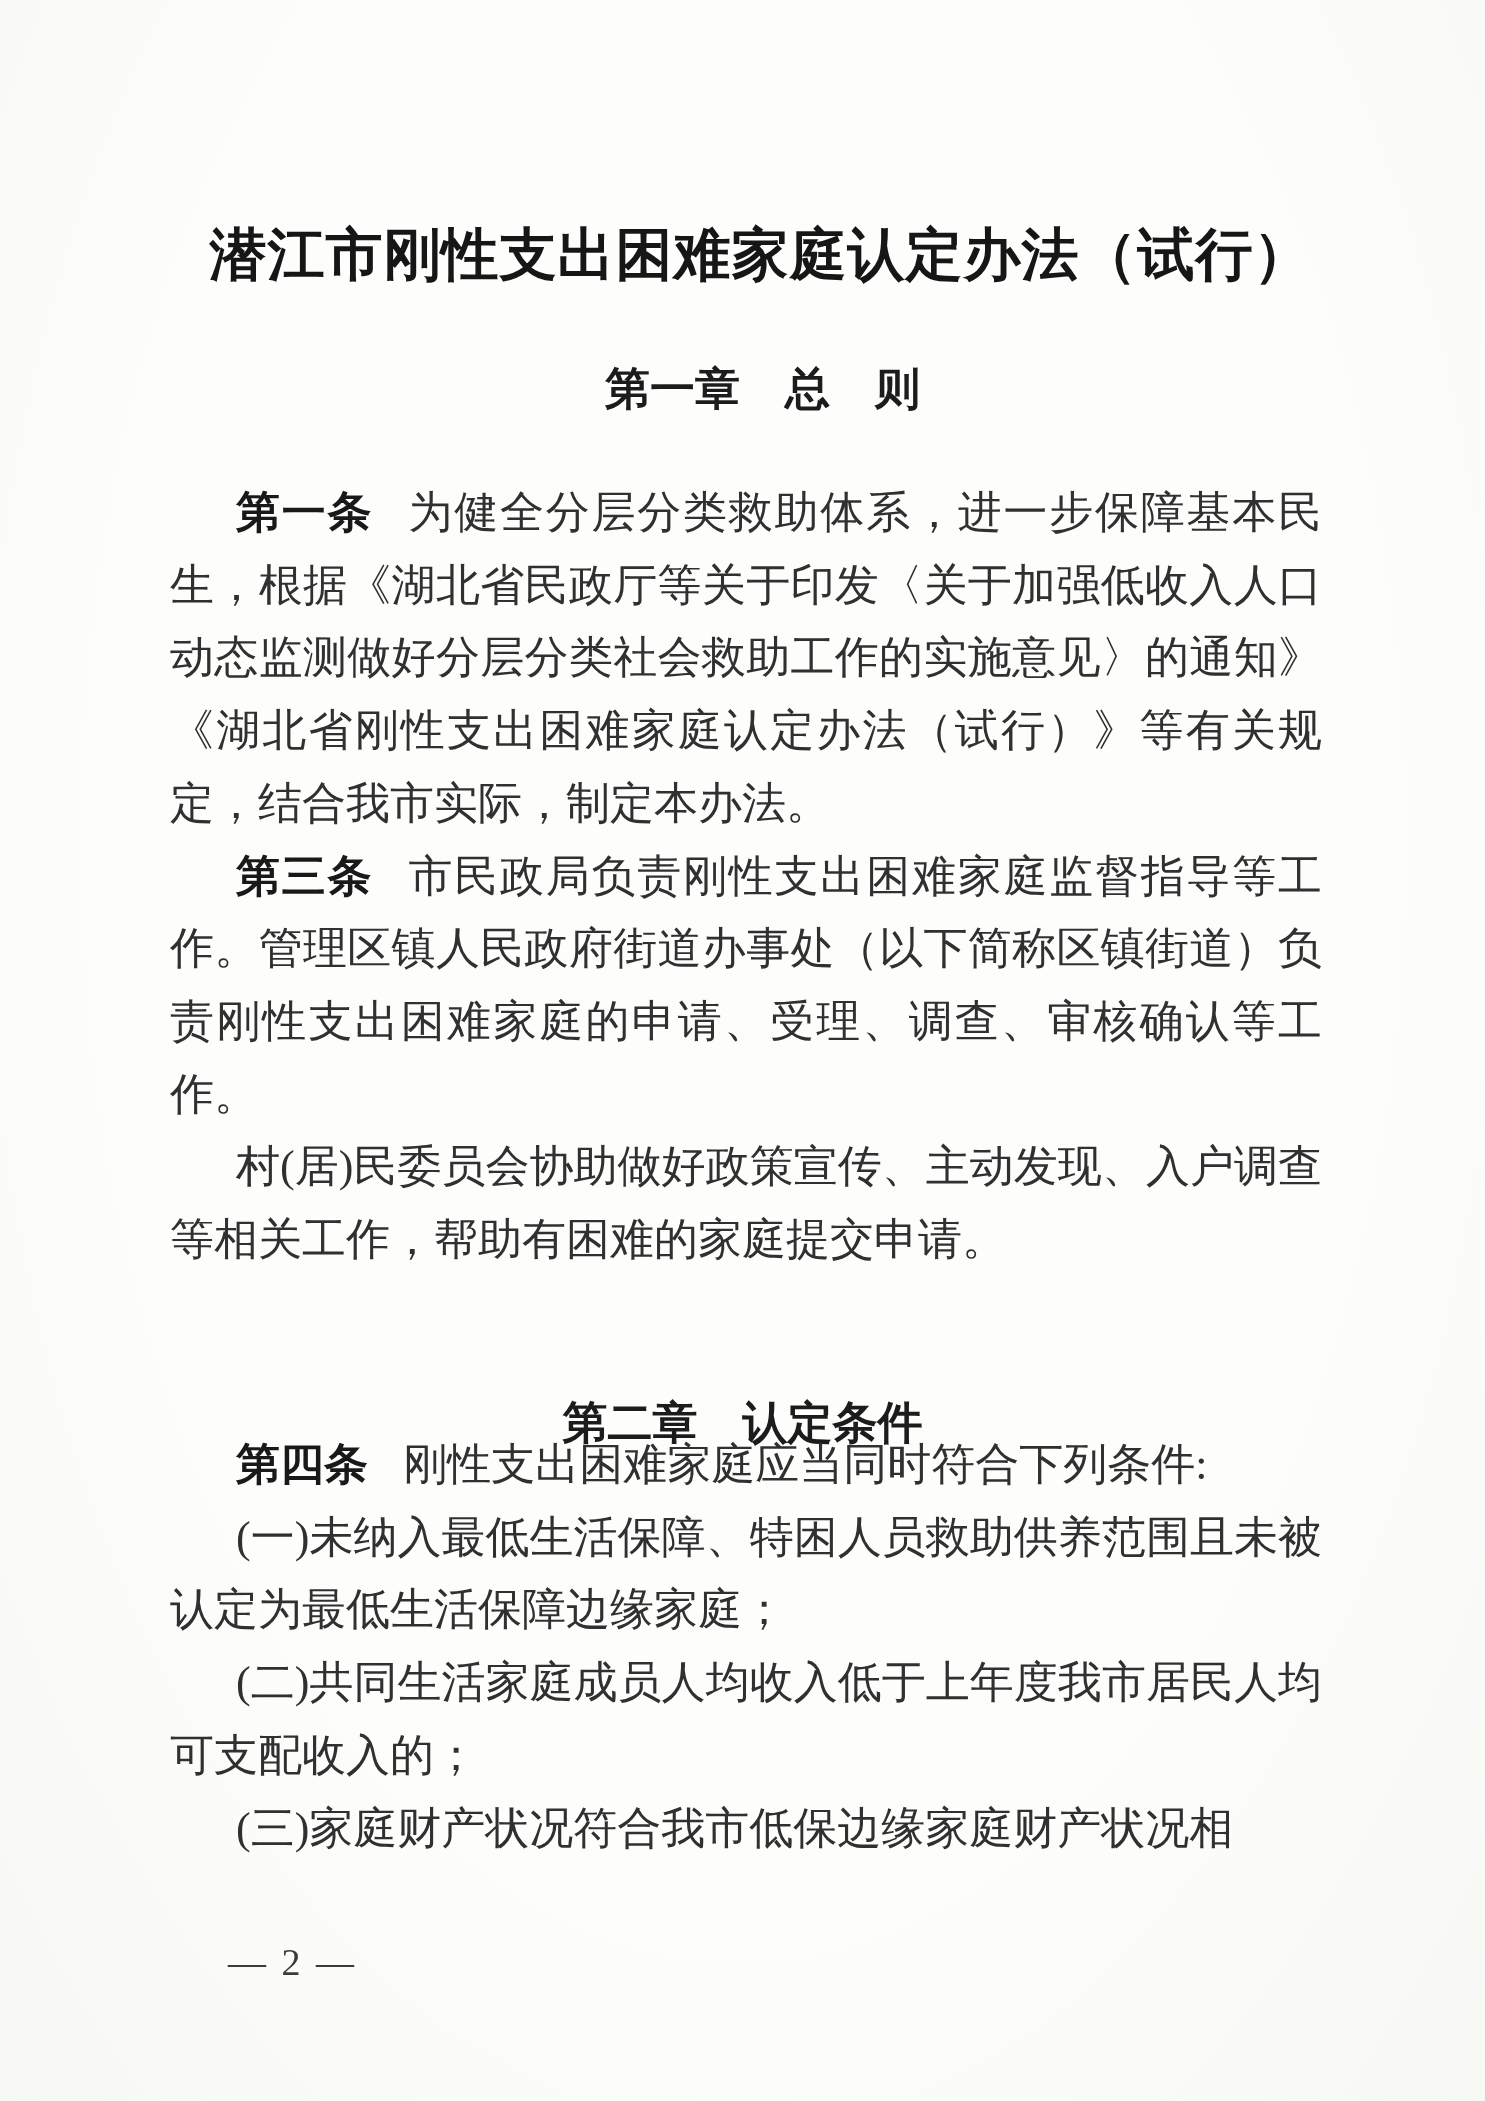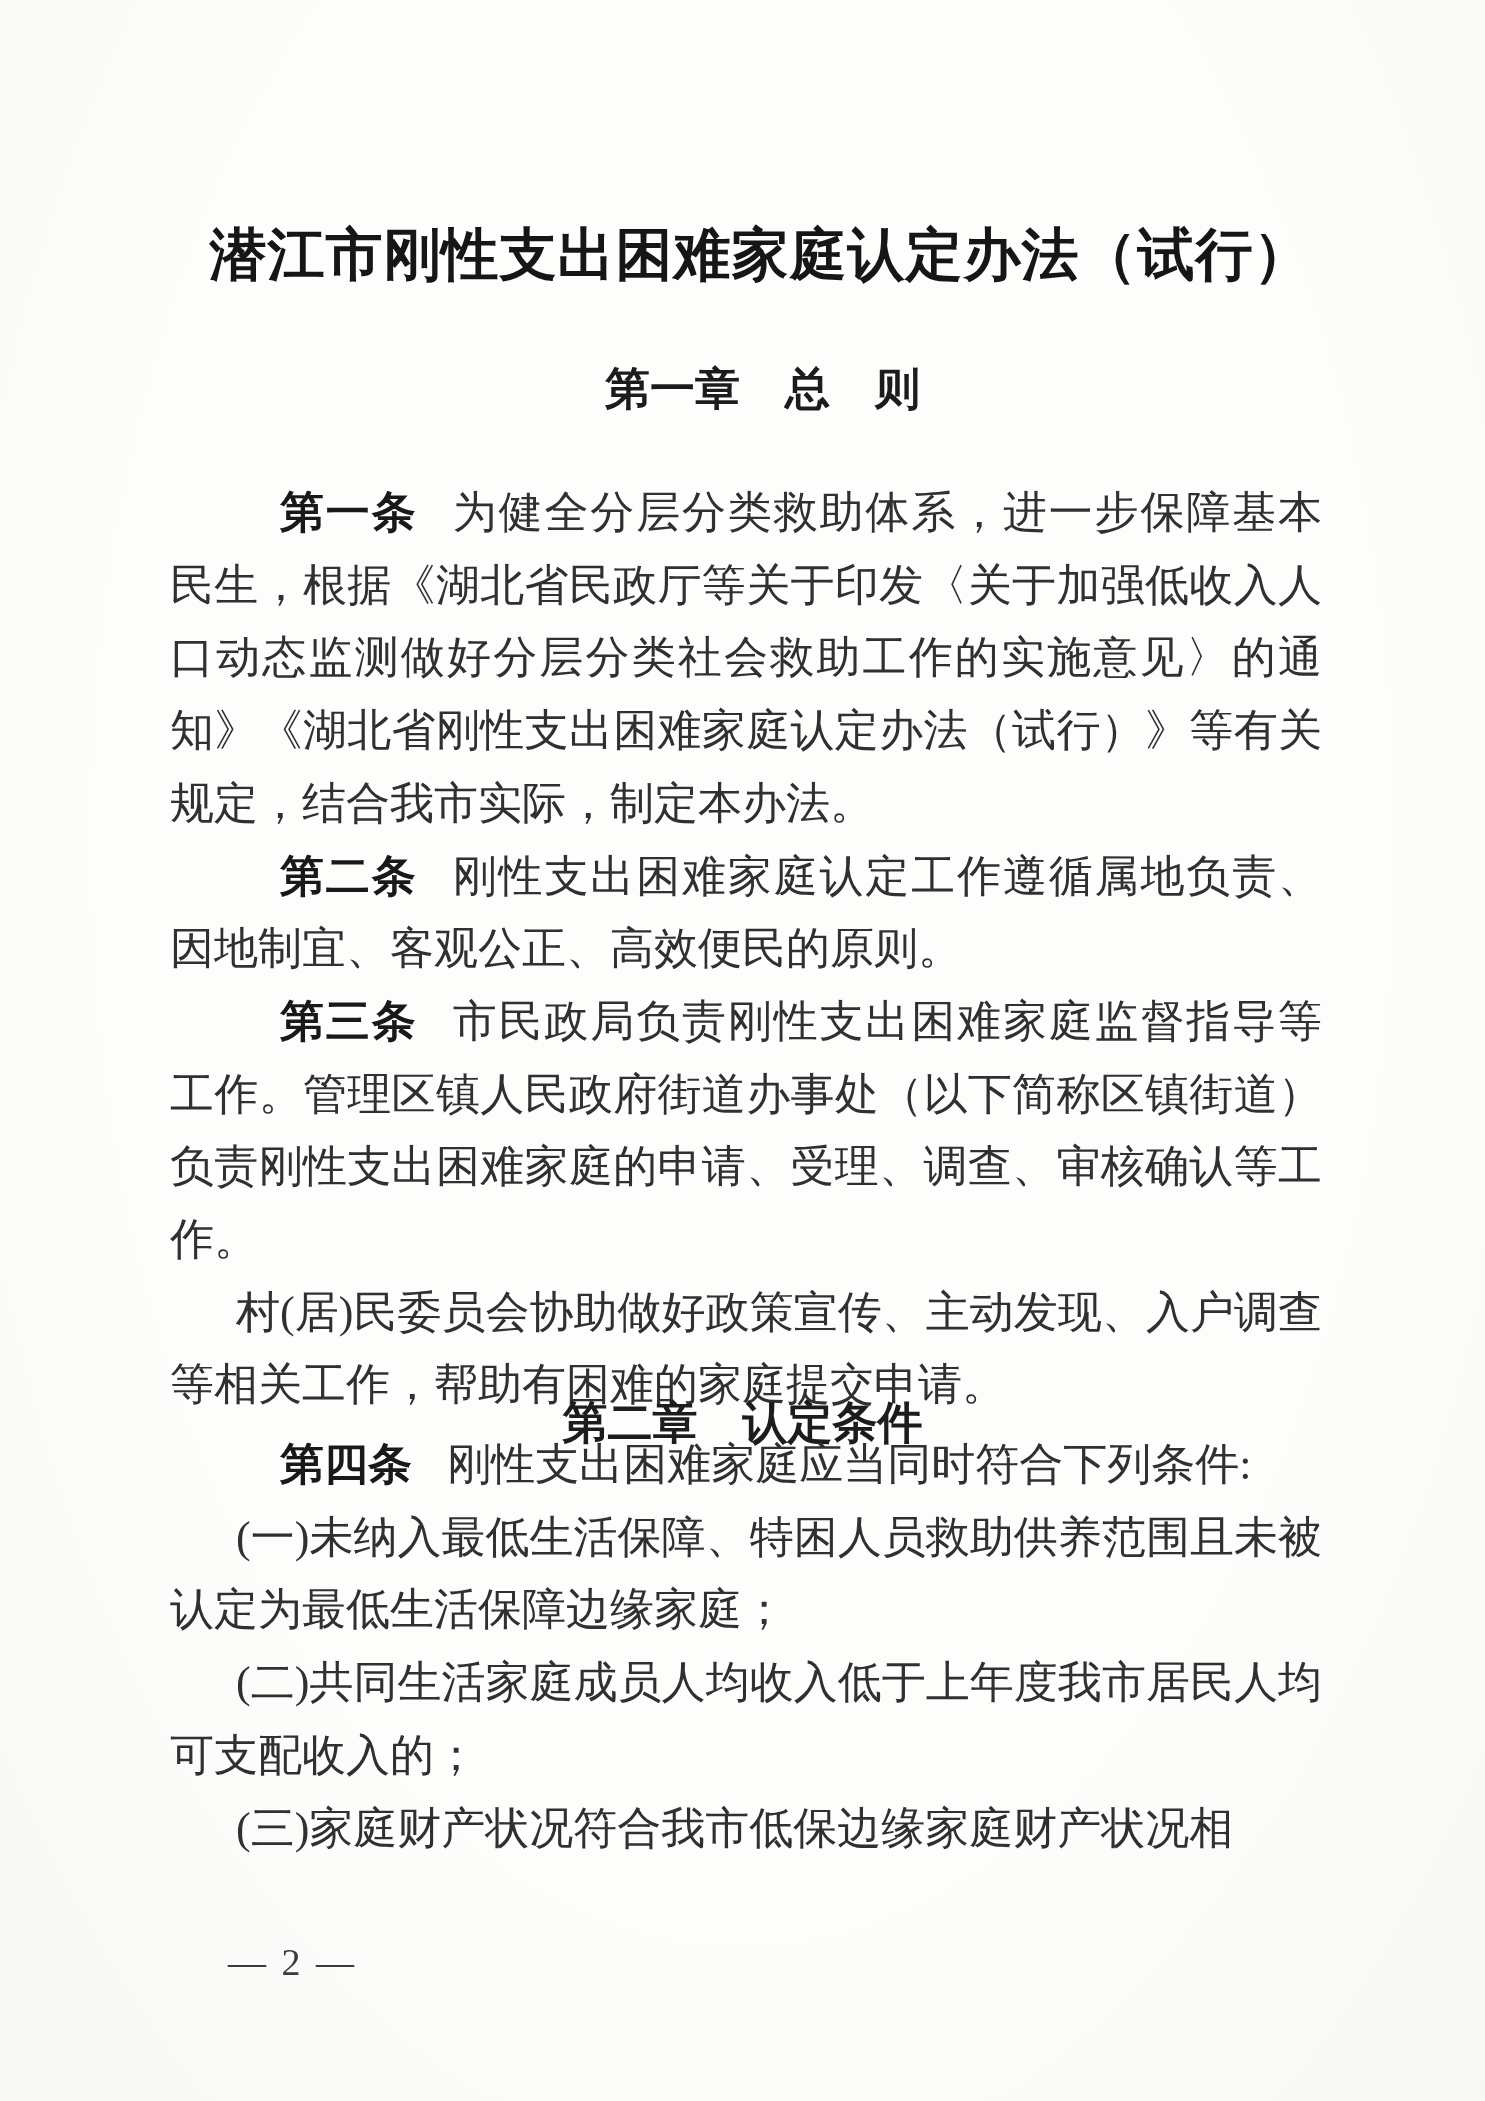--- a/index.html
+++ b/index.html
@@ -59,21 +59,20 @@
   .body-block.b1 { top: 477px; }
   .body-block.b2 { top: 1429px; }
   .para {
     margin: 0;
     text-indent: 1.5em;
   }
   .lead {
     font-weight: 700;
     color: #191919;
     margin-right: 0.8em;
-    margin-left: 44px;
   }
   .lead:empty { display: none; margin: 0; }
   .page-footer {
     position: absolute;
     left: 228px;
     top: 1940px;
     font-size: 38px;
     letter-spacing: 3px;
     color: #3a3a3a;
     font-family: "Liberation Serif", "DejaVu Serif", serif;
@@ -83,21 +82,20 @@
 <body>
 
 <div class="page">
 
   <div class="doc-title">潜江市刚性支出困难家庭认定办法（试行）</div>
 
   <div class="chapter-heading ch1">第一章　总　则</div>
 
   <div class="body-block b1">
     <p class="para"><span class="lead">第一条</span><span class="ptext">为健全分层分类救助体系，进一步保障基本民生，根据《湖北省民政厅等关于印发〈关于加强低收入人口动态监测做好分层分类社会救助工作的实施意见〉的通知》《湖北省刚性支出困难家庭认定办法（试行）》等有关规定，结合我市实际，制定本办法。</span></p>
-    <p class="para"><span class="lead">第二条</span><span class="ptext">刚性支出困难家庭认定工作遵循属地负责、因地制宜、客观公正、高效便民的原则。</span></p>
     <p class="para"><span class="lead">第三条</span><span class="ptext">市民政局负责刚性支出困难家庭监督指导等工作。管理区镇人民政府街道办事处（以下简称区镇街道）负责刚性支出困难家庭的申请、受理、调查、审核确认等工作。</span></p>
     <p class="para"><span class="ptext">村(居)民委员会协助做好政策宣传、主动发现、入户调查等相关工作，帮助有困难的家庭提交申请。</span></p>
   </div>
 
   <div class="chapter-heading ch2">第二章　认定条件</div>
 
   <div class="body-block b2">
     <p class="para"><span class="lead">第四条</span><span class="ptext">刚性支出困难家庭应当同时符合下列条件:</span></p>
     <p class="para"><span class="ptext">(一)未纳入最低生活保障、特困人员救助供养范围且未被认定为最低生活保障边缘家庭；</span></p>
     <p class="para"><span class="ptext">(二)共同生活家庭成员人均收入低于上年度我市居民人均可支配收入的；</span></p>

